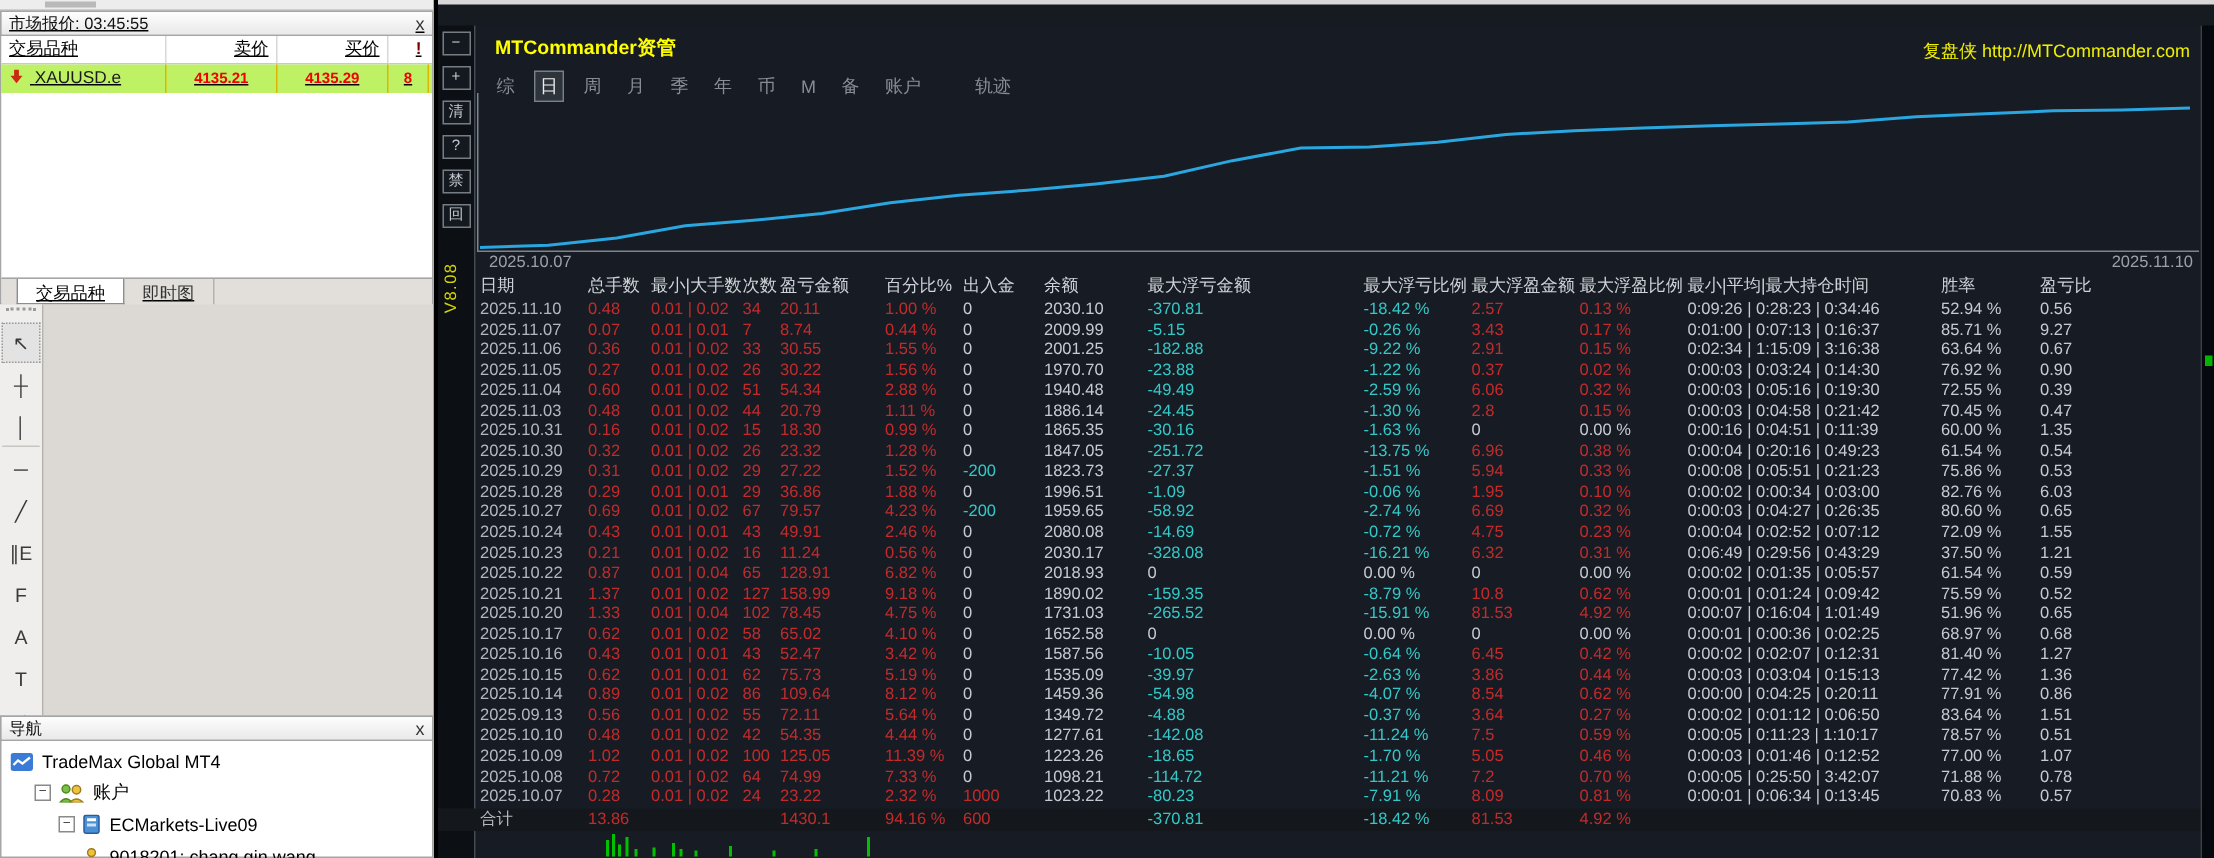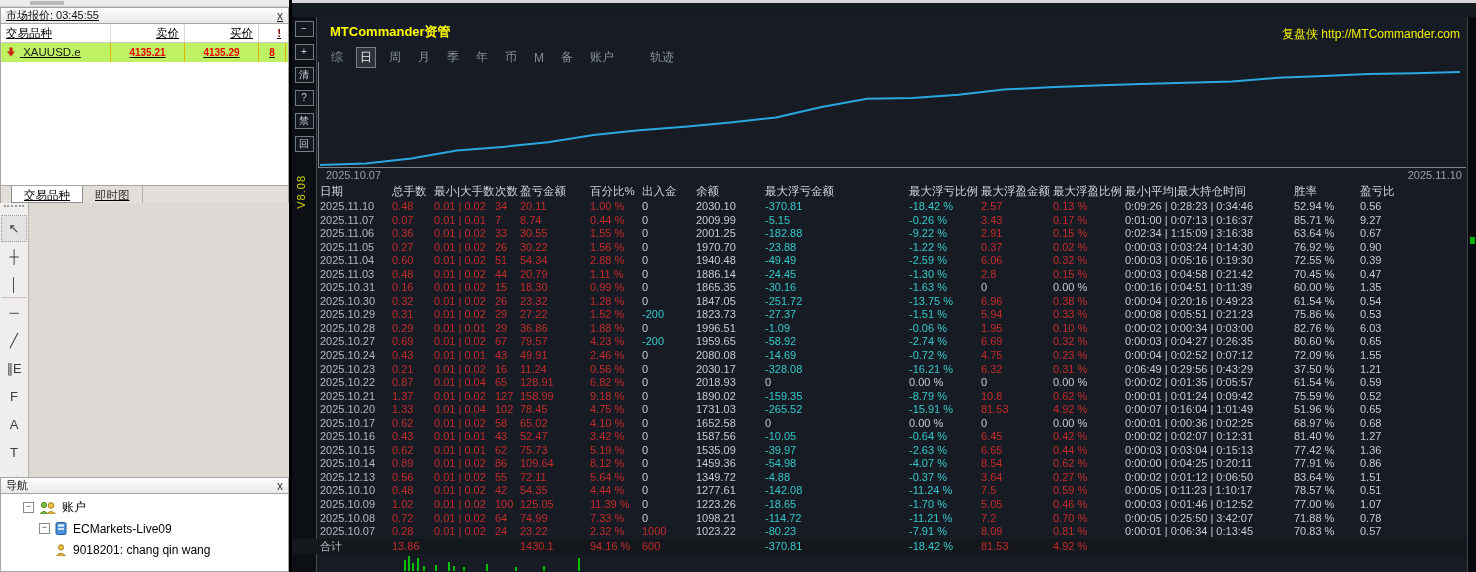--- a/index.html
+++ b/index.html
@@ -153,20 +153,29 @@
           </div>
       </div>
     </div>
 
     <div class="nav">
       <div class="win-title">
         <span class="wt-text">导航</span>
         <span class="wt-close">x</span>
       </div>
       <div class="tree">
+          <div class="tree-row" style="padding-left: 6px;">
+            <span class="nico">
+              <svg width="15" height="12">
+                <rect x="0" y="0" width="15" height="12" rx="2" fill="#3a7bd5"></rect>
+                <polyline points="2,8 5,5 8,7 13,3" stroke="#fff" fill="none" stroke-width="1.5"></polyline>
+              </svg>
+            </span>
+            <span>TradeMax Global MT4</span>
+          </div>
           <div class="tree-row" style="padding-left: 22px;">
             <span class="expander">−</span>
             <span class="nico">
               <svg width="17" height="13">
                 <circle cx="5" cy="4" r="2.6" fill="#7ac143" stroke="#4e8a1f"></circle>
                 <path d="M1 13 Q5 8 9 13 Z" fill="#7ac143" stroke="#4e8a1f"></path>
                 <circle cx="12" cy="4.5" r="2.8" fill="#f0c23c" stroke="#a07d20"></circle>
                 <path d="M7.5 13 Q12 8.2 16.5 13 Z" fill="#f0c23c" stroke="#a07d20"></path>
               </svg>
             </span>
@@ -564,21 +573,21 @@
             <span class="cell c0 c-date">2025.10.15</span>
             <span class="cell c1 c-red">0.62</span>
             <span class="cell c2 c-red">0.01 | 0.01</span>
             <span class="cell c3 c-red">62</span>
             <span class="cell c4 c-red">75.73</span>
             <span class="cell c5 c-red">5.19 %</span>
             <span class="cell c6 c-white">0</span>
             <span class="cell c7 c-white">1535.09</span>
             <span class="cell c8 c-cyan">-39.97</span>
             <span class="cell c9 c-cyan">-2.63 %</span>
-            <span class="cell c10 c-red">6.65</span>
+            <span class="cell c10 c-red">3.86</span>
             <span class="cell c11 c-red">0.44 %</span>
             <span class="cell c12 c-white">0:00:03 | 0:03:04 | 0:15:13</span>
             <span class="cell c13 c-white">77.42 %</span>
             <span class="cell c14 c-white">1.36</span>
           </div>
           <div class="trow">
             <span class="cell c0 c-date">2025.10.14</span>
             <span class="cell c1 c-red">0.89</span>
             <span class="cell c2 c-red">0.01 | 0.02</span>
             <span class="cell c3 c-red">86</span>
@@ -588,21 +597,21 @@
             <span class="cell c7 c-white">1459.36</span>
             <span class="cell c8 c-cyan">-54.98</span>
             <span class="cell c9 c-cyan">-4.07 %</span>
             <span class="cell c10 c-red">8.54</span>
             <span class="cell c11 c-red">0.62 %</span>
             <span class="cell c12 c-white">0:00:00 | 0:04:25 | 0:20:11</span>
             <span class="cell c13 c-white">77.91 %</span>
             <span class="cell c14 c-white">0.86</span>
           </div>
           <div class="trow">
-            <span class="cell c0 c-date">2025.12.13</span>
+            <span class="cell c0 c-date">2025.09.13</span>
             <span class="cell c1 c-red">0.56</span>
             <span class="cell c2 c-red">0.01 | 0.02</span>
             <span class="cell c3 c-red">55</span>
             <span class="cell c4 c-red">72.11</span>
             <span class="cell c5 c-red">5.64 %</span>
             <span class="cell c6 c-white">0</span>
             <span class="cell c7 c-white">1349.72</span>
             <span class="cell c8 c-cyan">-4.88</span>
             <span class="cell c9 c-cyan">-0.37 %</span>
             <span class="cell c10 c-red">3.64</span>

